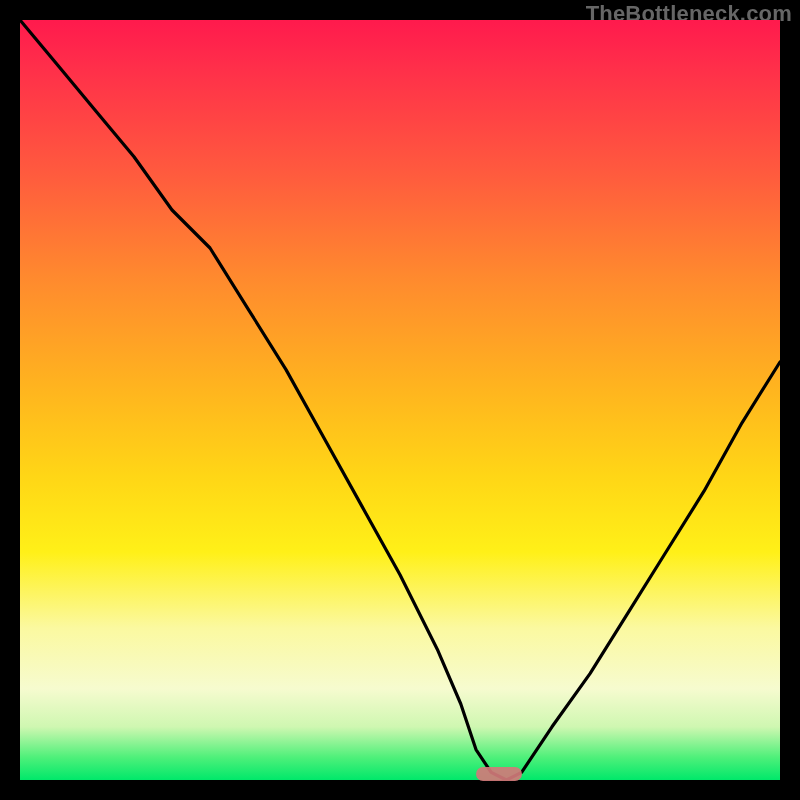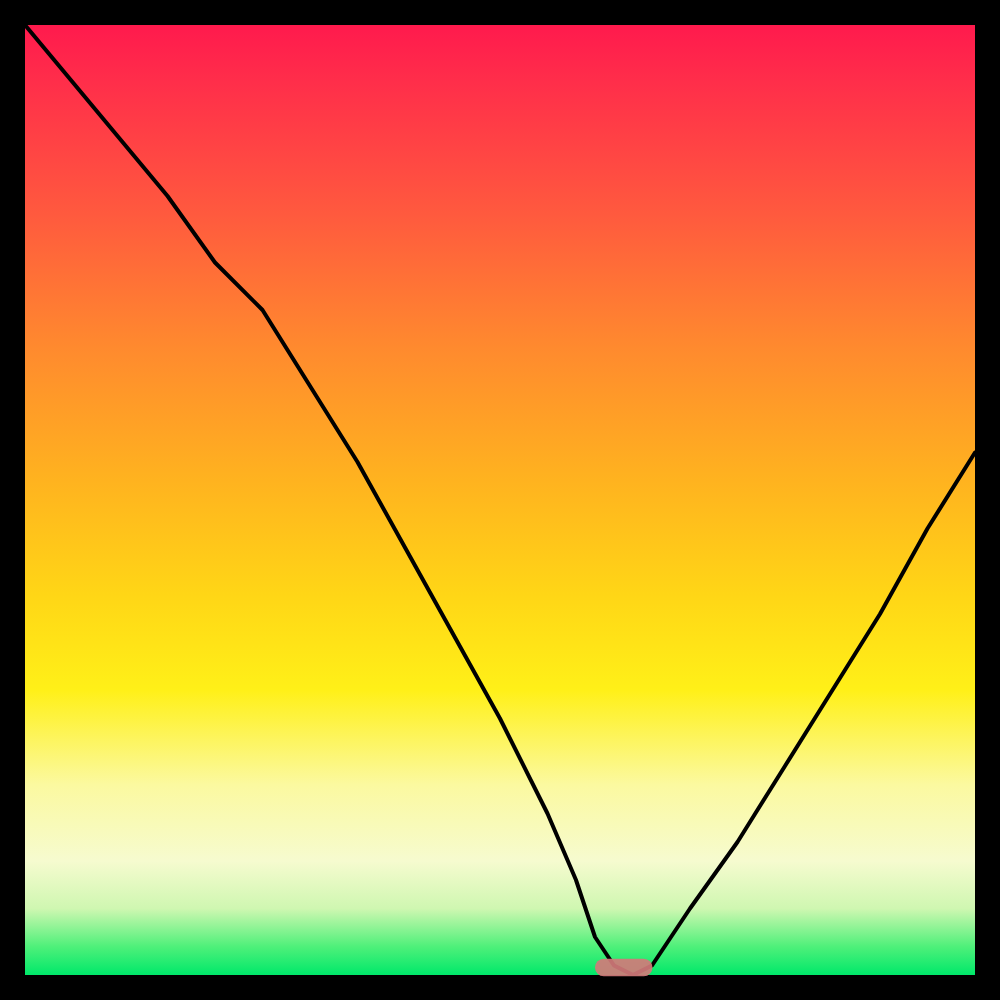--- a/index.html
+++ b/index.html
@@ -67,20 +67,21 @@
     border-radius: 8px;
     background: #d17a7a;
     opacity: 0.92;
   }
 </style>
 </head>
 <body>
 
 <div class="frame">
 
+  <div class="watermark">TheBottleneck.com</div>
 
   <div class="plot">
 
     <svg class="curve" viewBox="0 0 760 760" preserveAspectRatio="none">
       <polyline id="curve-poly" fill="none" stroke="#000" stroke-width="3.2" stroke-linejoin="round" stroke-linecap="round" points="0.0,0.0 38.0,45.6 76.0,91.2 114.0,136.8 152.0,190.0 190.0,228.0 228.0,288.8 266.0,349.6 304.0,418.0 342.0,486.4 380.0,554.8 418.0,630.8 440.8,684.0 456.0,729.6 471.2,752.4 486.4,760.0 501.6,752.4 532.0,706.8 570.0,653.6 608.0,592.8 646.0,532.0 684.0,471.2 722.0,402.8 760.0,342.0"></polyline>
     </svg>
 
     <div class="sweet-spot" id="sweet-spot" style="left: 455.8px; top: 747px;"></div>
   </div>
 </div>

